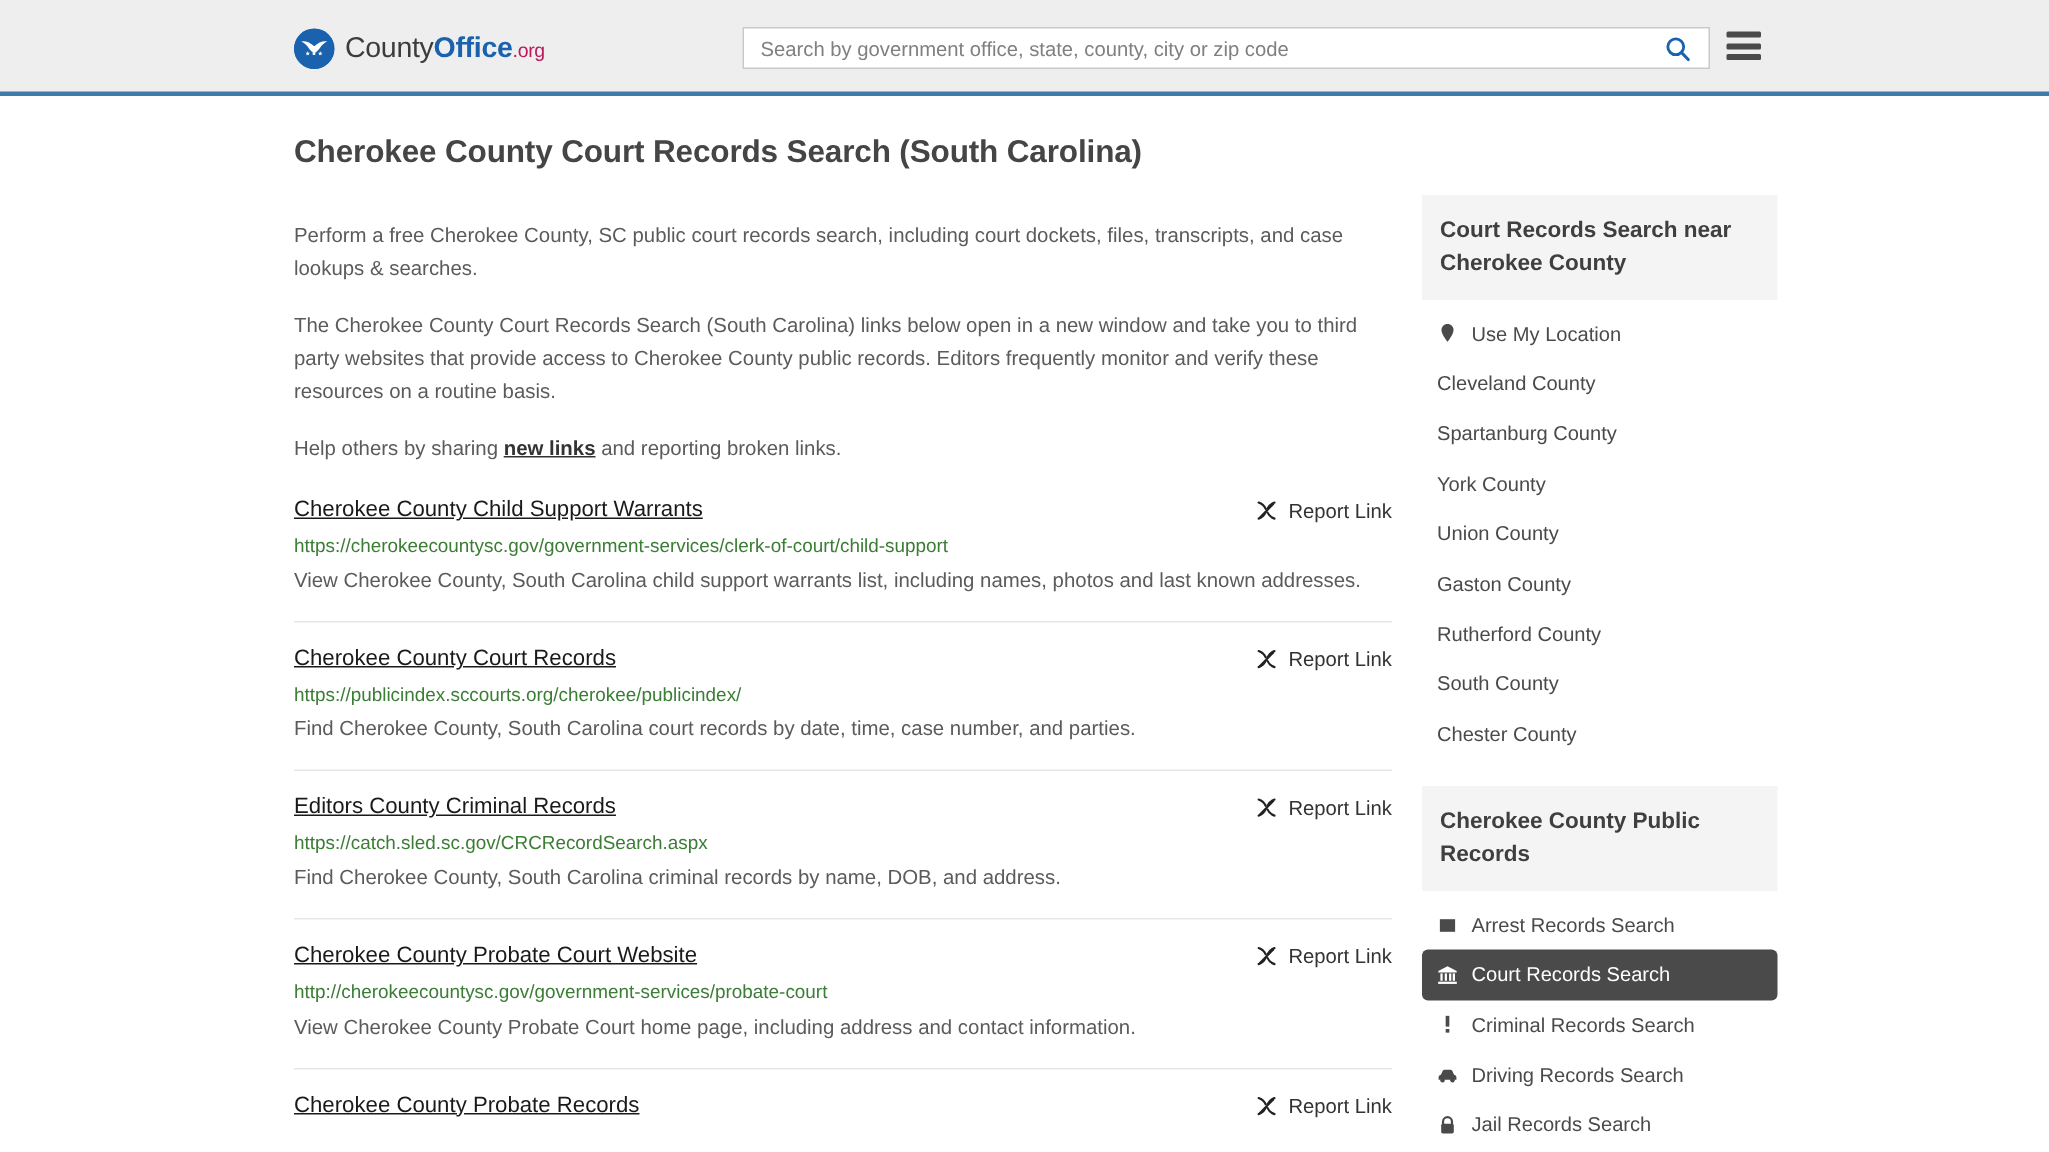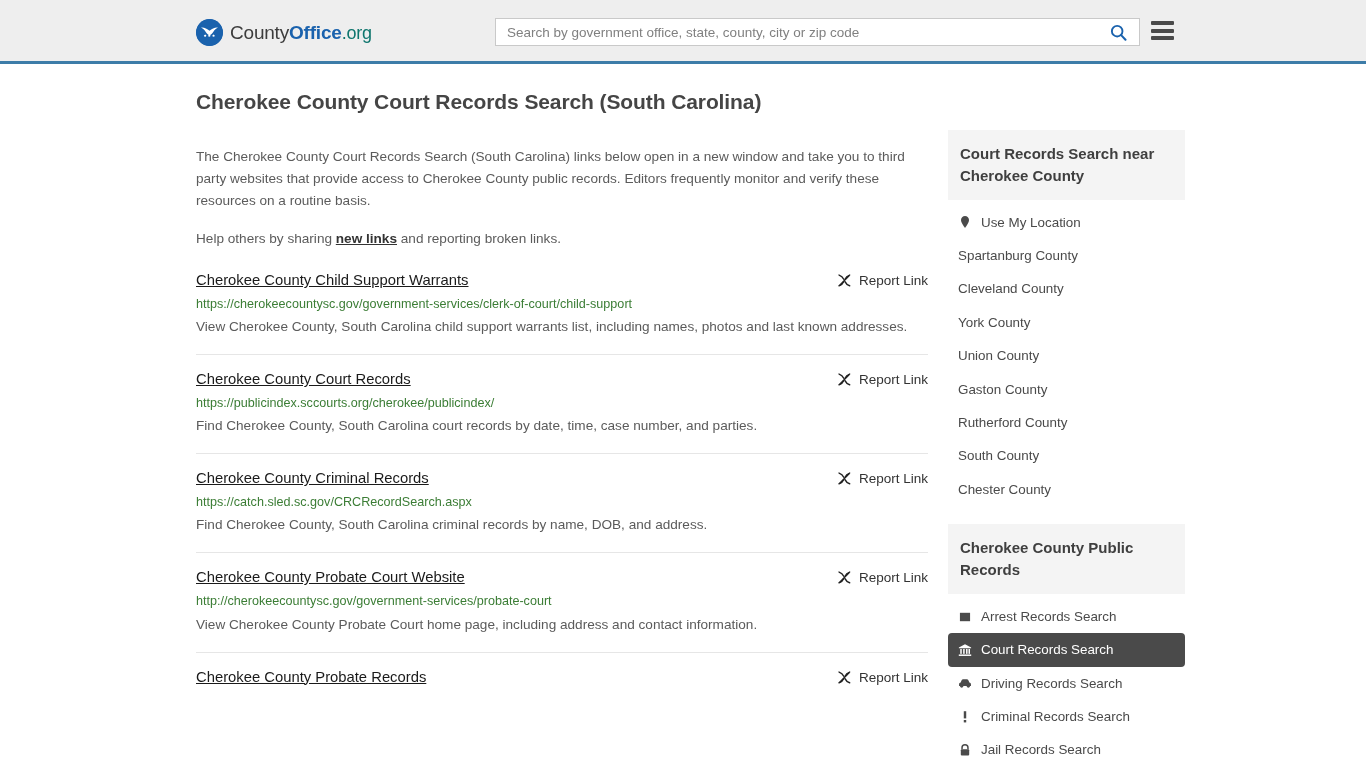--- a/index.html
+++ b/index.html
@@ -43,21 +43,21 @@
   }
   .brand-mark svg { display: block; }
   .brand-text {
     font-size: 19px;
     letter-spacing: -0.2px;
     white-space: nowrap;
     line-height: 1;
   }
   .brand-county { color: #3c3c3c; font-weight: 400; }
   .brand-office { color: #1a62ad; font-weight: 700; }
-  .brand-org { color: #0f766e; font-size: 18px; }
+  .brand-org { color: #be185d; font-size: 13px; }
 
   .search-wrap {
     position: absolute;
     left: 495px;
     top: 18px;
     width: 645px;
     height: 28px;
     background: #ffffff;
     border: 1px solid #c9c9c9;
     display: flex;
@@ -274,20 +274,21 @@
 <div class="page">
 
   <h1 class="page-title">Cherokee County Court Records Search (South Carolina)</h1>
 
   <div class="columns">
 
     <div class="main-col">
 
 
       <div class="intro">
+        <p>Perform a free Cherokee County, SC public court records search, including court dockets, files, transcripts, and case lookups &amp; searches.</p>
         <p>The Cherokee County Court Records Search (South Carolina) links below open in a new window and take you to third party websites that provide access to Cherokee County public records. Editors frequently monitor and verify these resources on a routine basis.</p>
         <p>
           <span>Help others by sharing </span><a href="#">new links</a><span> and reporting broken links.</span>
         </p>
       </div>
 
       <div class="results" id="results">
           <div class="result">
             <div class="result-head">
               <a href="#" class="result-title">Cherokee County Child Support Warrants</a>
@@ -317,21 +318,21 @@
                   <path d="M3.2 12.8 L12.6 3.2" fill="none" stroke="#222" stroke-width="1.5" stroke-linecap="round"></path>
                 </svg>
                 <span>Report Link</span>
               </a>
             </div>
             <div class="result-url">https://publicindex.sccourts.org/cherokee/publicindex/</div>
             <div class="result-desc">Find Cherokee County, South Carolina court records by date, time, case number, and parties.</div>
           </div>
           <div class="result">
             <div class="result-head">
-              <a href="#" class="result-title">Cherokee County Criminal Records</a>
+              <a href="#" class="result-title">Editors County Criminal Records</a>
               <a href="#" class="report-link">
                 <svg width="15" height="15" viewBox="0 0 16 16">
                   <path d="M2.2 2.2 C4.6 3.0 6.3 4.6 7.2 6.6" fill="none" stroke="#222" stroke-width="1.5" stroke-linecap="round"></path>
                   <path d="M13.5 2.2 C11.1 3.0 9.4 4.6 8.5 6.6" fill="none" stroke="#222" stroke-width="1.5" stroke-linecap="round"></path>
                   <path d="M2.2 13.6 C4.6 12.8 6.3 11.2 7.2 9.2" fill="none" stroke="#222" stroke-width="1.5" stroke-linecap="round"></path>
                   <path d="M13.5 13.6 C11.1 12.8 9.4 11.2 8.5 9.2" fill="none" stroke="#222" stroke-width="1.5" stroke-linecap="round"></path>
                   <path d="M3.2 12.8 L12.6 3.2" fill="none" stroke="#222" stroke-width="1.5" stroke-linecap="round"></path>
                 </svg>
                 <span>Report Link</span>
               </a>
@@ -381,24 +382,24 @@
         <div class="side-list" id="nearby-list">
             <a href="#" class="side-item">
               <span class="side-ico">
                 <svg width="14" height="14" viewBox="0 0 16 16">
                   <path d="M8 1.2 C5.4 1.2 3.4 3.2 3.4 5.8 C3.4 9.1 8 14.8 8 14.8 C8 14.8 12.6 9.1 12.6 5.8 C12.6 3.2 10.6 1.2 8 1.2 Z" fill="currentColor"></path>
                 </svg>
               </span>
               <span class="label">Use My Location</span>
             </a>
             <a href="#" class="side-item plain">
+              <span class="label">Cleveland County</span>
+            </a>
+            <a href="#" class="side-item plain">
               <span class="label">Spartanburg County</span>
-            </a>
-            <a href="#" class="side-item plain">
-              <span class="label">Cleveland County</span>
             </a>
             <a href="#" class="side-item plain">
               <span class="label">York County</span>
             </a>
             <a href="#" class="side-item plain">
               <span class="label">Union County</span>
             </a>
             <a href="#" class="side-item plain">
               <span class="label">Gaston County</span>
             </a>
@@ -434,39 +435,39 @@
                   <rect x="9.2" y="6.8" width="1.7" height="5.6" fill="currentColor"></rect>
                   <rect x="12.0" y="6.8" width="1.7" height="5.6" fill="currentColor"></rect>
                   <rect x="0.9" y="13.1" width="14.2" height="1.7" fill="currentColor"></rect>
                 </svg>
               </span>
               <span class="label">Court Records Search</span>
             </a>
             <a href="#" class="side-item">
               <span class="side-ico">
                 <svg width="14" height="14" viewBox="0 0 16 16">
+                  <rect x="6.6" y="1.4" width="2.8" height="8.2" fill="currentColor"></rect>
+                  <rect x="6.6" y="11.4" width="2.8" height="2.8" fill="currentColor"></rect>
+                </svg>
+              </span>
+              <span class="label">Criminal Records Search</span>
+            </a>
+            <a href="#" class="side-item">
+              <span class="side-ico">
+                <svg width="14" height="14" viewBox="0 0 16 16">
                   <path d="M1.2 9.4 C1.2 8.2 2.2 7.6 3.0 7.4 L4.3 4.6 C4.6 4.0 5.1 3.7 5.8 3.7 L10.2 3.7 C10.9 3.7 11.4 4.0 11.7 4.6 L13.0 7.4 C13.8 7.6 14.8 8.2 14.8 9.4 L14.8 11.3 L1.2 11.3 Z" fill="currentColor"></path>
                   <circle cx="4.2" cy="11.6" r="1.7" fill="currentColor"></circle>
                   <circle cx="11.8" cy="11.6" r="1.7" fill="currentColor"></circle>
                 </svg>
               </span>
               <span class="label">Driving Records Search</span>
             </a>
             <a href="#" class="side-item">
               <span class="side-ico">
                 <svg width="14" height="14" viewBox="0 0 16 16">
-                  <rect x="6.6" y="1.4" width="2.8" height="8.2" fill="currentColor"></rect>
-                  <rect x="6.6" y="11.4" width="2.8" height="2.8" fill="currentColor"></rect>
-                </svg>
-              </span>
-              <span class="label">Criminal Records Search</span>
-            </a>
-            <a href="#" class="side-item">
-              <span class="side-ico">
-                <svg width="14" height="14" viewBox="0 0 16 16">
                   <path d="M4.6 7.2 L4.6 5.4 C4.6 3.5 6.1 2.0 8 2.0 C9.9 2.0 11.4 3.5 11.4 5.4 L11.4 7.2" fill="none" stroke="currentColor" stroke-width="1.7"></path>
                   <rect x="3.2" y="7.0" width="9.6" height="7.4" rx="1.2" fill="currentColor"></rect>
                 </svg>
               </span>
               <span class="label">Jail Records Search</span>
             </a>
           </div>
       </section>
 
     </aside>

